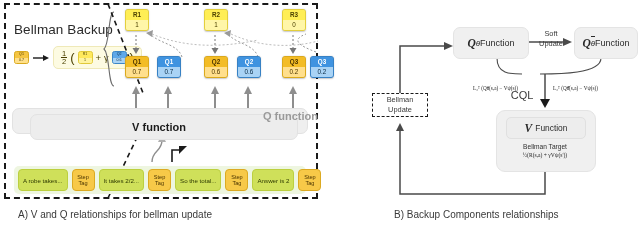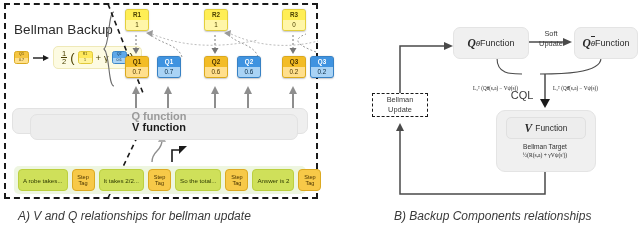--- a/index.html
+++ b/index.html
@@ -55,39 +55,39 @@
   .n-q .v{background:#ffdf8d;}
   .n-b   {background:#59a5e8;border:1px solid #3781c4;color:#06263f;}
   .n-b .t{background:#3f93e0;color:#fff;}
   .n-b .v{background:#a9d3f5;}
 
   
   .slab{position:absolute;border-radius:7px;background:#efefef;
         border:1px solid #e2e2e2;}
   #qslab{left:12px;top:108px;width:294px;height:24px;}
   #vslab{left:30px;top:114px;width:266px;height:24px;background:#ededed;}
-  #qlabel{left:0;top:110px;width:318px;text-align:center;font-size:11px;
+  #qlabel{left:0;top:110px;width:318px;text-align:right;font-size:11px;
           font-weight:bold;color:#9a9a9a;}
   #vlabel{left:0;top:121px;width:318px;text-align:center;font-size:11px;
           font-weight:bold;color:#1c1c1c;}
 
   
   #stepStrip{position:absolute;left:14px;top:166px;width:292px;height:28px;
              background:#eef6e0;border-radius:5px;display:flex;align-items:center;
              padding:0 4px;gap:4px;box-sizing:border-box;}
   .chunk{background:#cfe05a;border:1px solid #bcd03f;border-radius:4px;
          height:20px;display:flex;align-items:center;justify-content:center;
          font-size:6.2px;color:#2e3a00;padding:0 4px;white-space:nowrap;}
   .tag{background:#f7c948;border:1px solid #dcaa22;border-radius:4px;
        height:20px;width:21px;display:flex;flex-direction:column;
        align-items:center;justify-content:center;font-size:5.6px;
        line-height:1.15;color:#4a3400;flex:none;}
 
   
-  .caption{position:absolute;font-size:12px;color:#3a3a3a;font-style:italic;}
+  .caption{position:absolute;font-size:10px;color:#3a3a3a;}
   #capA{left:18px;top:209px;}
   #capB{left:394px;top:209px;}
 
   
   .rbox{position:absolute;background:#f0f0f0;border:1px solid #e4e4e4;
         border-radius:7px;display:flex;align-items:center;justify-content:center;
         font-size:9px;color:#2a2a2a;}
   #qthetaBox{left:453px;top:27px;width:74px;height:30px;}
   #qbarBox  {left:574px;top:27px;width:62px;height:30px;}
   .mathq{font-style:italic;font-family:"Liberation Serif","DejaVu Serif",serif;

